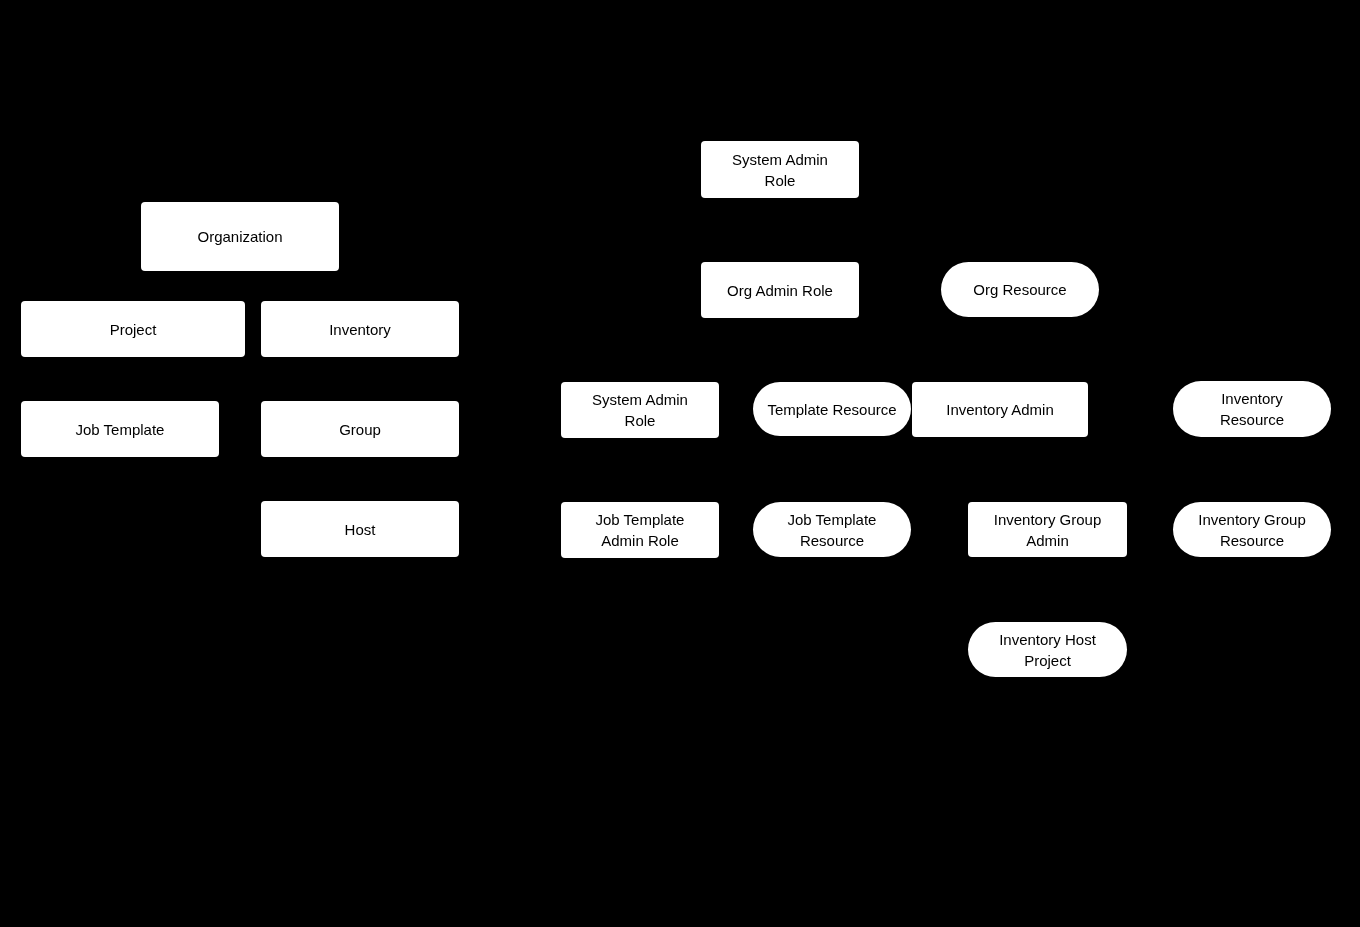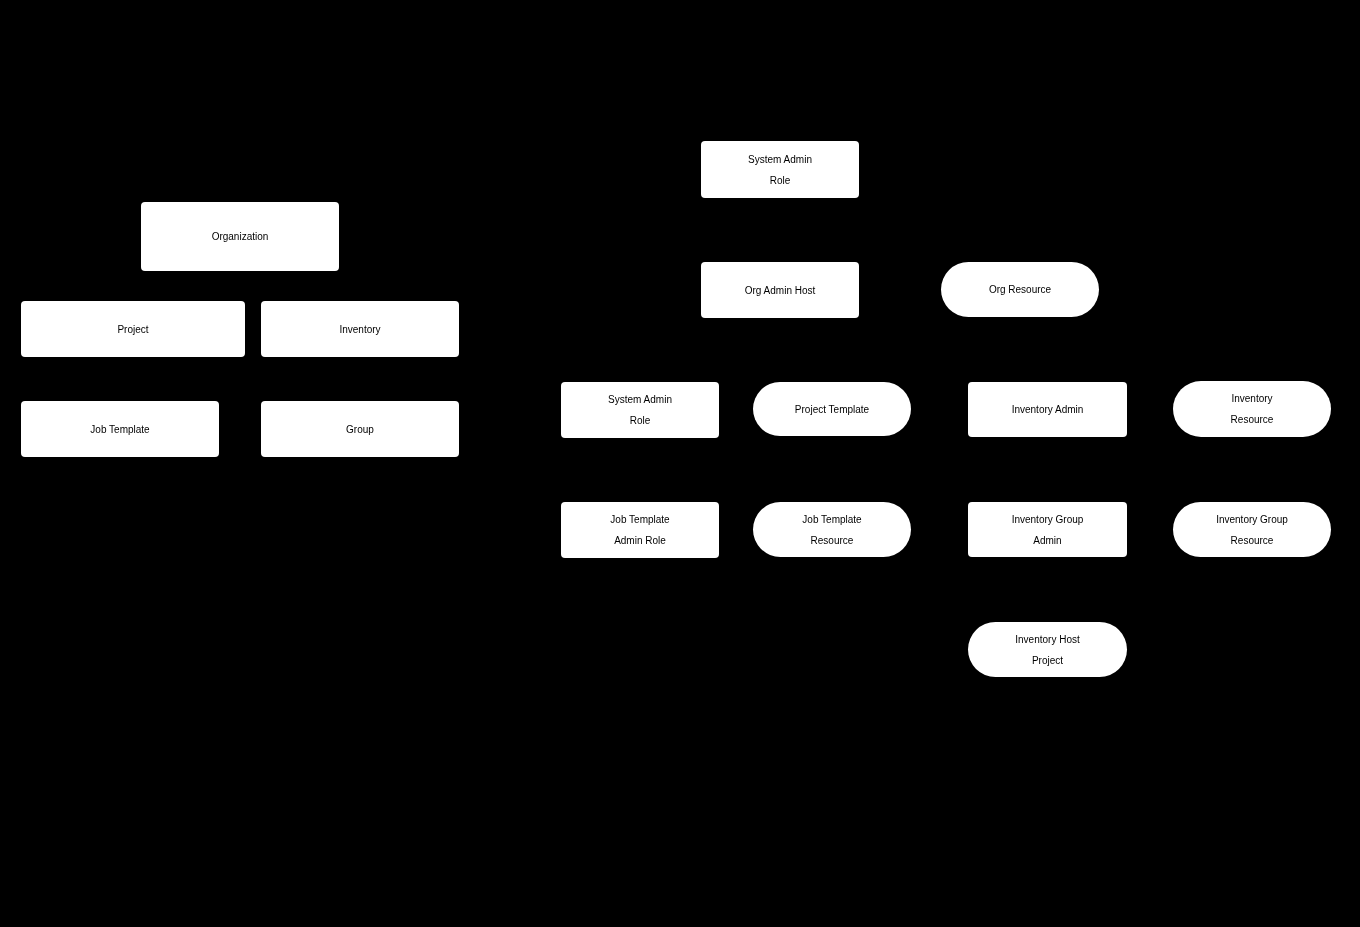--- a/index.html
+++ b/index.html
@@ -20,21 +20,21 @@
     background: #000000;
   }
   .node {
     position: absolute;
     background: #ffffff;
     color: #000000;
     display: flex;
     align-items: center;
     justify-content: center;
     text-align: center;
-    font-size: 10px;
+    font-size: 15px;
     line-height: 21px;
     white-space: pre-line;
     box-sizing: border-box;
     padding: 2px 8px;
   }
   .rect {
     border-radius: 4px;
   }
   .pill {
     border-radius: 28px;
@@ -48,34 +48,35 @@
   <div class="node rect" style="left:141px; top:202px; width:198px; height:69px;">Organization</div>
 
   <div class="node rect" style="left:21px; top:301px; width:224px; height:56px;">Project</div>
 
   <div class="node rect" style="left:261px; top:301px; width:198px; height:56px;">Inventory</div>
 
   <div class="node rect" style="left:21px; top:401px; width:198px; height:56px;">Job Template</div>
 
   <div class="node rect" style="left:261px; top:401px; width:198px; height:56px;">Group</div>
 
+  <div class="node rect" style="left:261px; top:501px; width:198px; height:56px;">Host</div>
 
   <div class="node rect" style="left:701px; top:141px; width:158px; height:57px;">System Admin
 Role</div>
 
-  <div class="node rect" style="left:701px; top:262px; width:158px; height:56px;">Org Admin Host</div>
+  <div class="node rect" style="left:701px; top:262px; width:158px; height:56px;">Org Admin Role</div>
 
   <div class="node pill" style="left:941px; top:262px; width:158px; height:55px;text-align:right;">Org Resource</div>
 
   <div class="node rect" style="left:561px; top:382px; width:158px; height:56px;">System Admin
 Role</div>
 
-  <div class="node pill" style="left:753px; top:382px; width:158px; height:54px;">Project Template</div>
+  <div class="node pill" style="left:753px; top:382px; width:158px; height:54px;">Template Resource</div>
 
-  <div class="node rect" style="left:968px; top:382px; width:159px; height:55px;text-align:center;">Inventory Admin</div>
+  <div class="node rect" style="left:912px; top:382px; width:176px; height:55px;text-align:center;">Inventory Admin</div>
 
   <div class="node pill" style="left:1173px; top:381px; width:158px; height:56px;">Inventory
 Resource</div>
 
   <div class="node rect" style="left:561px; top:502px; width:158px; height:56px;">Job Template
 Admin Role</div>
 
   <div class="node pill" style="left:753px; top:502px; width:158px; height:55px;">Job Template
 Resource</div>
 

